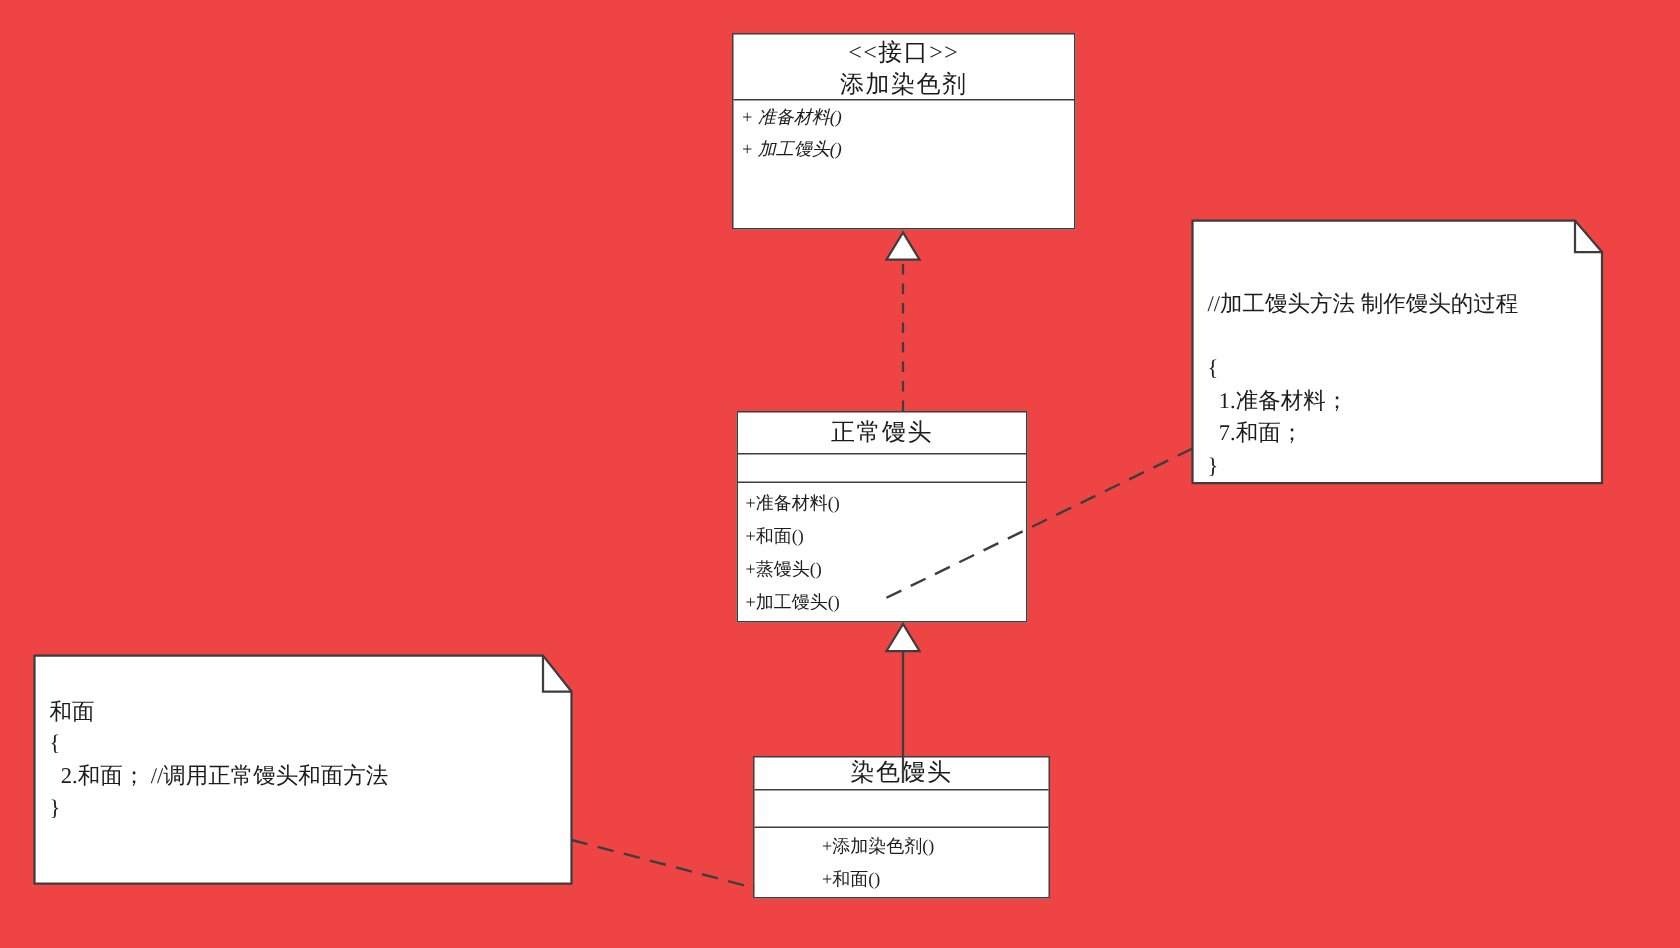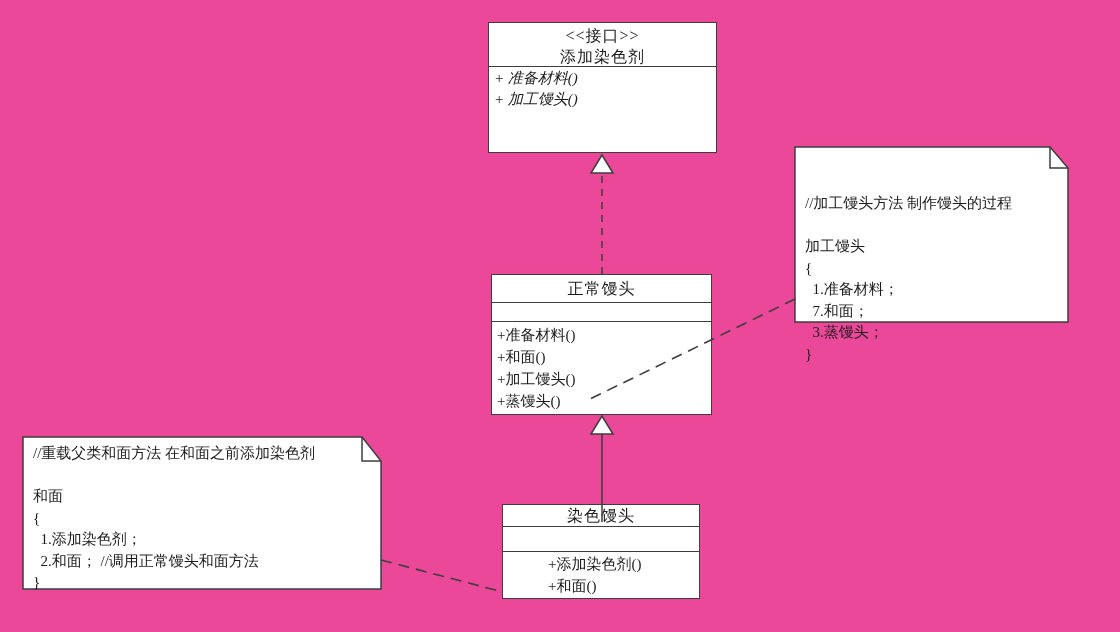--- a/index.html
+++ b/index.html
@@ -4,21 +4,21 @@
 <style>
   html, body {
     margin: 0;
     padding: 0;
     background: #ffffff;
   }
   #canvas {
     position: relative;
     width: 1120px;
     height: 632px;
-    background: #ec4899;
+    background: #ef4444;
     overflow: hidden;
     font-family: "Liberation Serif", serif;
     color: #1c1c1c;
   }
   
   .classbox {
     position: absolute;
     box-sizing: border-box;
     background: #ffffff;
     border: 1.5px solid #3d3d3d;
@@ -28,32 +28,32 @@
     box-sizing: border-box;
     border-bottom: 1.5px solid #3d3d3d;
   }
   .compartment.last { border-bottom: none; }
   .title-compartment {
     text-align: center;
     font-size: 16px;
     letter-spacing: 1px;
   }
   .method-line {
-    font-size: 15px;
+    font-size: 12px;
     padding-left: 5px;
     white-space: pre;
     overflow: hidden;
   }
   
   #interface-box { left: 488px; top: 22px; width: 229px; height: 131px; }
   #interface-box .title-compartment { height: 44px; padding-top: 2px; line-height: 21px; }
   #interface-box .methods-compartment { height: 83px; padding-top: 1px; }
   #interface-box .method-line { font-style: italic; line-height: 20.5px; }
   
-  #normal-box { left: 491px; top: 274px; width: 221px; height: 141px; }
+  #normal-box { left: 491px; top: 274px; width: 194px; height: 141px; }
   #normal-box .title-compartment { height: 28px; line-height: 27px; }
   #normal-box .attrs-compartment { height: 19px; }
   #normal-box .methods-compartment { height: 90px; padding-top: 2px; }
   #normal-box .method-line { line-height: 22px; }
   
   #dyed-box { left: 502px; top: 504px; width: 198px; height: 95px; }
   #dyed-box .title-compartment { height: 22px; line-height: 22px; }
   #dyed-box .attrs-compartment { height: 25px; }
   #dyed-box .methods-compartment { height: 45px; padding-top: 1px; margin-left: 40px; }
   #dyed-box .method-line { line-height: 22px; }
@@ -112,48 +112,44 @@
       <div class="method-line">+ 加工馒头()</div>
     </div>
   </div>
 
   <div class="classbox" id="normal-box">
     <div class="compartment title-compartment">正常馒头</div>
     <div class="compartment attrs-compartment"></div>
     <div class="compartment last methods-compartment">
       <div class="method-line">+准备材料()</div>
       <div class="method-line">+和面()</div>
+      <div class="method-line">+蒸馒头()</div>
       <div class="method-line">+加工馒头()</div>
-      <div class="method-line">+蒸馒头()</div>
     </div>
   </div>
 
   <div class="classbox" id="dyed-box">
     <div class="compartment title-compartment">染色馒头</div>
     <div class="compartment attrs-compartment"></div>
     <div class="compartment last methods-compartment">
       <div class="method-line">+添加染色剂()</div>
       <div class="method-line">+和面()</div>
     </div>
   </div>
 
   <div class="note-text" id="note-right-text">
     <div class="note-line">//加工馒头方法 制作馒头的过程</div>
     <div class="note-line"></div>
-    <div class="note-line">加工馒头</div>
     <div class="note-line">{</div>
     <div class="note-line">  1.准备材料；</div>
     <div class="note-line">  7.和面；</div>
-    <div class="note-line">  3.蒸馒头；</div>
     <div class="note-line">}</div>
   </div>
 
   <div class="note-text" id="note-left-text">
-    <div class="note-line">//重载父类和面方法 在和面之前添加染色剂</div>
     <div class="note-line"></div>
     <div class="note-line">和面</div>
     <div class="note-line">{</div>
-    <div class="note-line">  1.添加染色剂；</div>
     <div class="note-line">  2.和面； //调用正常馒头和面方法</div>
     <div class="note-line">}</div>
   </div>
 
 </div>
 
 </body></html>

